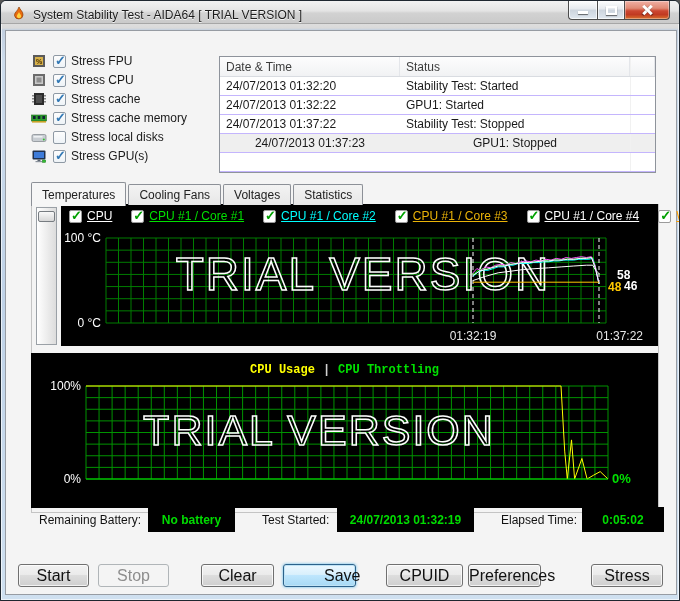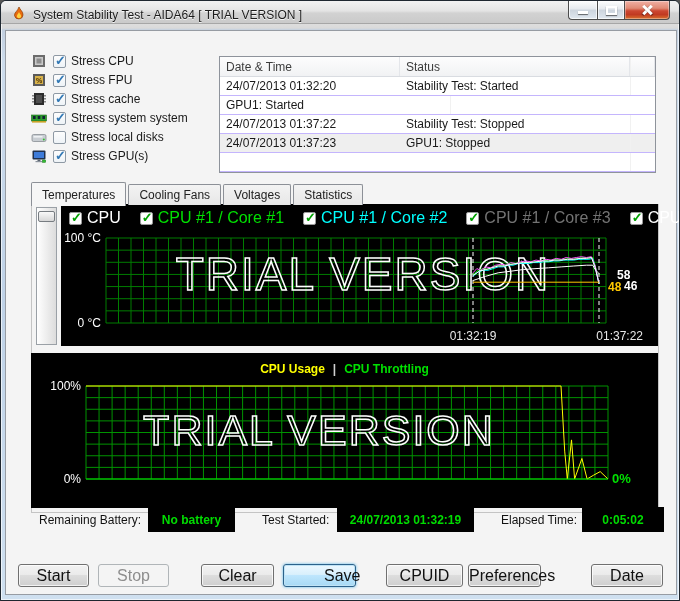--- a/index.html
+++ b/index.html
@@ -45,21 +45,21 @@
   .stress-row .sicon{ width:16px; height:16px; margin-right:6px; }
   .cb{ width:13px; height:13px; background:linear-gradient(180deg,#fdfdfd,#eef3f7); border:1px solid #8e99a4; border-radius:2px;
        position:relative; margin-right:5px; flex:0 0 13px; }
   .cb.checked::after{ content:"\2713"; position:absolute; left:1px; top:-3px; font-size:13px; font-weight:bold; color:#3379b5; }
 
   
   .log-table{ position:absolute; left:218px; top:55px; width:437px; height:117px; background:#fff; border:1px solid #8e939b; overflow:hidden; }
   .log-header{ display:flex; height:20px; background:linear-gradient(180deg,#fdfdfd,#f1f2f4); border-bottom:1px solid #d9dce1; color:#3c3c3c; }
   .log-header .hc{ padding:3px 6px; border-right:1px solid #e4e6ea; }
   .log-row{ display:flex; height:19px; border-bottom:1px solid #c4b5fd; }
-  .log-row.selected{ background:#efefef; }
+  .log-row.selected{ background:#efefef;text-align:center; }
   .log-row .c{ padding:2px 6px; white-space:nowrap; overflow:hidden; }
   .col1{ width:180px; flex:0 0 180px; }
   .col2{ width:230px; flex:0 0 230px; }
   .col3{ flex:1; border-left:1px solid #f1f1f1; }
 
   
   .tabs{ position:absolute; left:30px; top:180px; display:flex; align-items:flex-end; height:24px; z-index:3; }
   .tab{ height:21px; padding:3px 10px 4px 10px; margin-right:2px; background:linear-gradient(180deg,#f3f3f3,#e7e7e7);
         border:1px solid #8c9097; border-bottom:none; border-radius:2px 2px 0 0; color:#222; }
   .tab.active{ height:24px; padding-top:5px; background:#f6f6f6; position:relative; top:1px; }
@@ -75,24 +75,24 @@
   .chart{ position:absolute; background:#000; z-index:2; }
   #chart-temps{ left:60px; top:203px; width:597px; height:142px; }
   #chart-usage{ left:30px; top:352px; width:627px; height:155px; }
   .chart svg{ position:absolute; left:0; top:0; }
   svg text{ font-family:"Liberation Sans", sans-serif; }
 
   .legend-row{ position:absolute; left:8px; top:5px; display:flex; gap:19px; align-items:center; z-index:2; white-space:nowrap; }
   .legend-item{ display:flex; align-items:center; }
   .legend-item .cb{ background:#fff; border-color:#9b9b9b; }
   .legend-item .cb.checked::after{ color:#00a000; }
-  .legend-item span{ font-size:16px; }
+  .legend-item span{ font-size:12px;text-decoration:underline; }
 
   .chart2-title{ position:absolute; left:0; top:9px; width:100%; text-align:center; z-index:2; font-weight:bold; }
-  .chart2-title span{ margin:8px 4px; }
+  .chart2-title span{ margin:8px 4px;font-family:Liberation Mono, monospace; }
 
   
   .status-bar{ position:absolute; left:0; top:506px; width:680px; height:26px; z-index:2;margin-left:6px; }
   .status-label{ position:absolute; top:6px; color:#111; }
   .status-box{ position:absolute; top:0; height:25px; background:#000; color:#00dc00; font-weight:bold;
     display:flex; align-items:center; justify-content:center; }
 
   
   .btn{ position:absolute; top:563px; height:23px; border:1px solid #707070; border-radius:3px; color:#111;
     background:linear-gradient(180deg,#f2f2f2,#ebebeb 45%,#dddddd 50%,#cfcfcf);
@@ -125,35 +125,35 @@
           <div class="glyph-x"></div>
         </div>
     </div>
   </div>
 
   <div class="client"></div>
 
   <div class="stress-list" id="stress-list">
       <div class="stress-row">
         <span class="sicon"><svg width="16" height="16" viewBox="0 0 16 16">
+            <rect x="2" y="2" width="12" height="12" fill="#5a5a5a"></rect>
+            <rect x="4" y="4" width="8" height="8" fill="#d8b24a"></rect>
+            <text x="8" y="11" font-size="7" text-anchor="middle" fill="#4a3000" font-weight="bold">%</text>
+          </svg></span>
+        <span class="cb checked"></span>
+        <span>Stress FPU</span>
+      </div>
+      <div class="stress-row">
+        <span class="sicon"><svg width="16" height="16" viewBox="0 0 16 16">
             <rect x="2" y="2" width="12" height="12" fill="#6b6b6b"></rect>
             <rect x="4" y="4" width="8" height="8" fill="#c9c9c9"></rect>
             <rect x="5.5" y="5.5" width="5" height="5" fill="#8d8d8d"></rect>
           </svg></span>
         <span class="cb checked"></span>
         <span>Stress CPU</span>
-      </div>
-      <div class="stress-row">
-        <span class="sicon"><svg width="16" height="16" viewBox="0 0 16 16">
-            <rect x="2" y="2" width="12" height="12" fill="#5a5a5a"></rect>
-            <rect x="4" y="4" width="8" height="8" fill="#d8b24a"></rect>
-            <text x="8" y="11" font-size="7" text-anchor="middle" fill="#4a3000" font-weight="bold">%</text>
-          </svg></span>
-        <span class="cb checked"></span>
-        <span>Stress FPU</span>
       </div>
       <div class="stress-row">
         <span class="sicon"><svg width="16" height="16" viewBox="0 0 16 16">
             <rect x="3" y="2" width="10" height="12" fill="#2b2b2b"></rect>
             <rect x="1" y="4" width="2" height="1.5" fill="#888"></rect>
             <rect x="1" y="7" width="2" height="1.5" fill="#888"></rect>
             <rect x="1" y="10" width="2" height="1.5" fill="#888"></rect>
             <rect x="13" y="4" width="2" height="1.5" fill="#888"></rect>
             <rect x="13" y="7" width="2" height="1.5" fill="#888"></rect>
             <rect x="13" y="10" width="2" height="1.5" fill="#888"></rect>
@@ -164,21 +164,21 @@
       </div>
       <div class="stress-row">
         <span class="sicon"><svg width="16" height="16" viewBox="0 0 16 16">
             <rect x="0.5" y="5" width="15" height="6" fill="#2f9e2f" stroke="#1b6a1b" stroke-width=".6"></rect>
             <rect x="2" y="6" width="2.6" height="3" fill="#123"></rect>
             <rect x="6.7" y="6" width="2.6" height="3" fill="#123"></rect>
             <rect x="11.4" y="6" width="2.6" height="3" fill="#123"></rect>
             <rect x="1" y="11" width="14" height="1.6" fill="#c9a227"></rect>
           </svg></span>
         <span class="cb checked"></span>
-        <span>Stress system system</span>
+        <span>Stress cache memory</span>
       </div>
       <div class="stress-row">
         <span class="sicon"><svg width="16" height="16" viewBox="0 0 16 16">
             <rect x="1" y="5.5" width="14" height="7" rx="1.5" fill="#c8cdd2" stroke="#7c8288" stroke-width=".7"></rect>
             <rect x="2.5" y="7" width="9" height="1.6" fill="#eef1f3"></rect>
             <circle cx="12.8" cy="10.6" r="1" fill="#2fbf2f"></circle>
           </svg></span>
         <span class="cb"></span>
         <span>Stress local disks</span>
       </div>
@@ -201,20 +201,21 @@
       <div class="hc col2">Status</div>
       <div class="hc col3"></div>
     </div>
     <div id="log-body">
         <div class="log-row">
           <div class="c col1">24/07/2013 01:32:20</div>
           <div class="c col2">Stability Test: Started</div>
           <div class="c col3"></div>
         </div>
         <div class="log-row">
+          <div class="c col1">24/07/2013 01:32:22</div>
           <div class="c col2">GPU1: Started</div>
           <div class="c col3"></div>
         </div>
         <div class="log-row">
           <div class="c col1">24/07/2013 01:37:22</div>
           <div class="c col2">Stability Test: Stopped</div>
           <div class="c col3"></div>
         </div>
         <div class="log-row selected">
           <div class="c col1">24/07/2013 01:37:23</div>
@@ -250,21 +251,21 @@
         <span class="legend-item">
           <span class="cb checked"></span>
           <span style="color: rgb(0, 224, 0);">CPU #1 / Core #1</span>
         </span>
         <span class="legend-item">
           <span class="cb checked"></span>
           <span style="color: rgb(0, 255, 255);">CPU #1 / Core #2</span>
         </span>
         <span class="legend-item">
           <span class="cb checked"></span>
-          <span style="color: #737373;">CPU #1 / Core #3</span>
+          <span style="color: #eab308;">CPU #1 / Core #3</span>
         </span>
         <span class="legend-item">
           <span class="cb checked"></span>
           <span style="color: rgb(255, 255, 255);">CPU #1 / Core #4</span>
         </span>
         <span class="legend-item">
           <span class="cb checked"></span>
           <span style="color: rgb(255, 160, 0);">WDC WD1600</span>
         </span>
       </div>
@@ -412,16 +413,16 @@
       <div class="status-box" style="left: 575px; width: 82px;">0:05:02</div>
     </div>
 
   <div id="button-row">
       <button class="btn" style="left: 17px; width: 71px;">Start</button>
       <button class="btn" disabled="" style="left: 97px; width: 71px;">Stop</button>
       <button class="btn" style="left: 200px; width: 73px;">Clear</button>
       <button class="btn focused" style="left: 282px; width: 73px;">Save</button>
       <button class="btn" style="left: 385px; width: 77px;">CPUID</button>
       <button class="btn" style="left: 467px; width: 73px;">Preferences</button>
-      <button class="btn" style="left: 590px; width: 72px;">Date</button>
+      <button class="btn" style="left: 590px; width: 72px;">Stress</button>
     </div>
 
 </div>
 
 </body></html>

